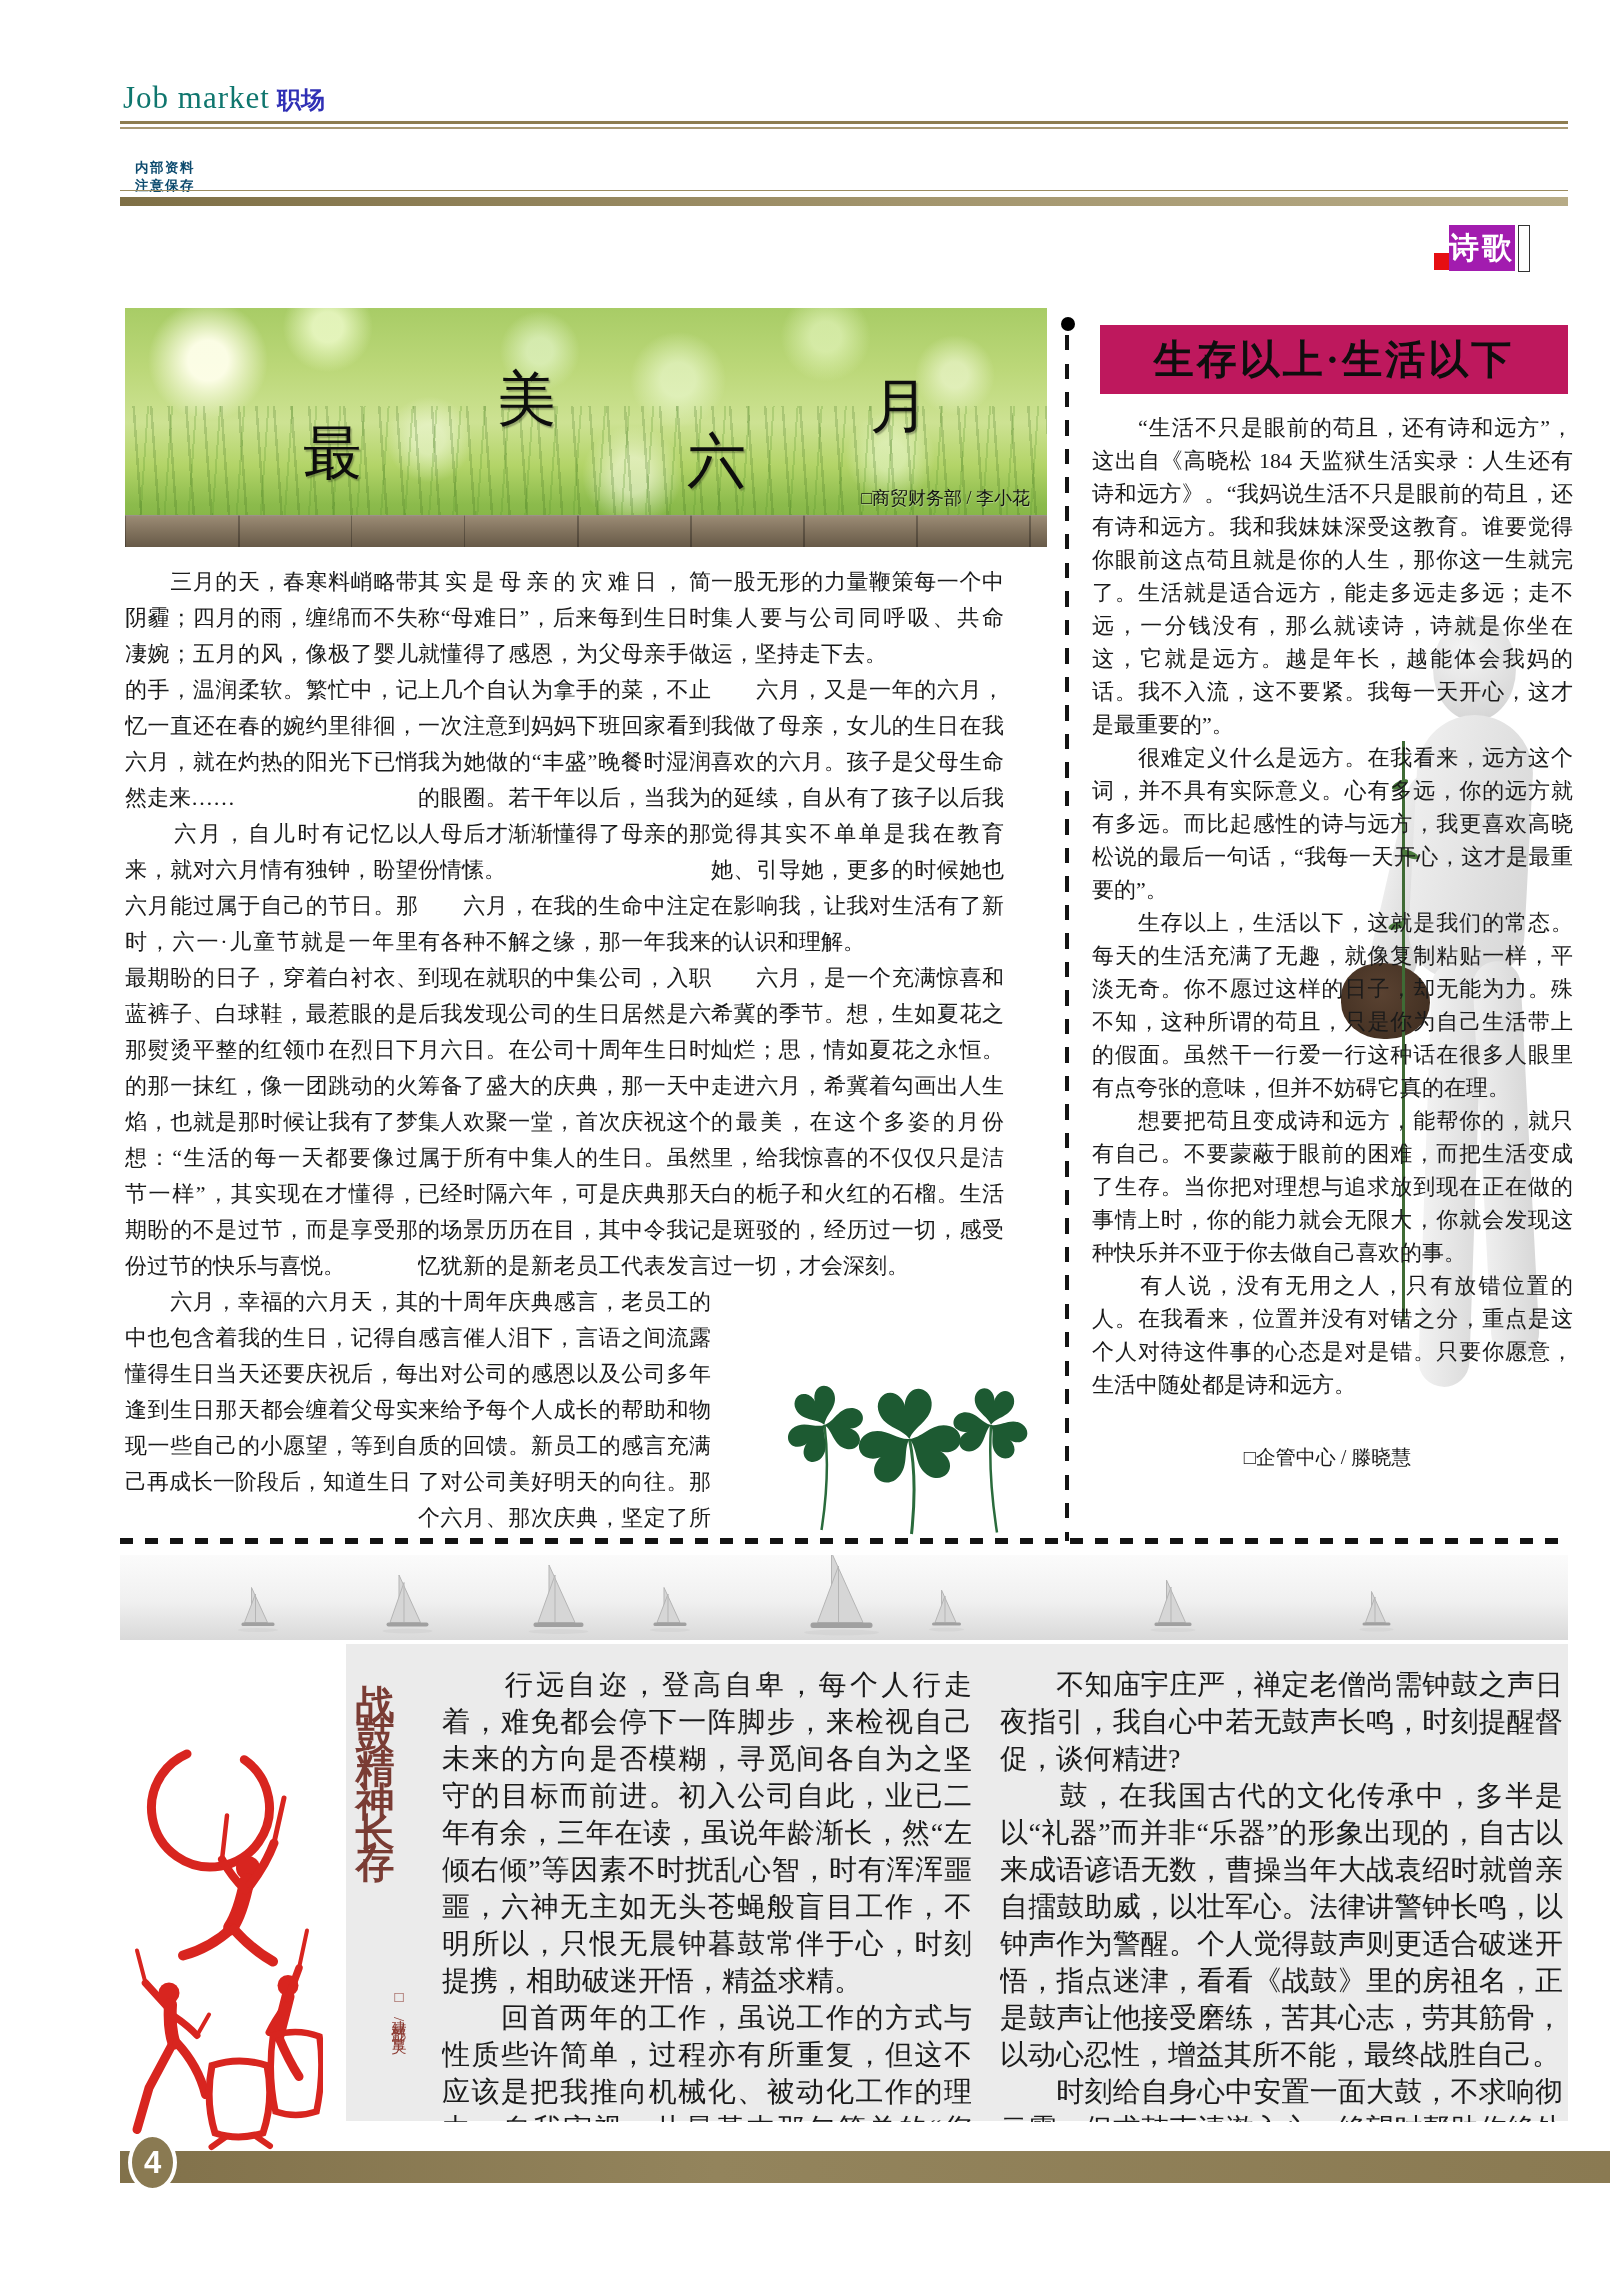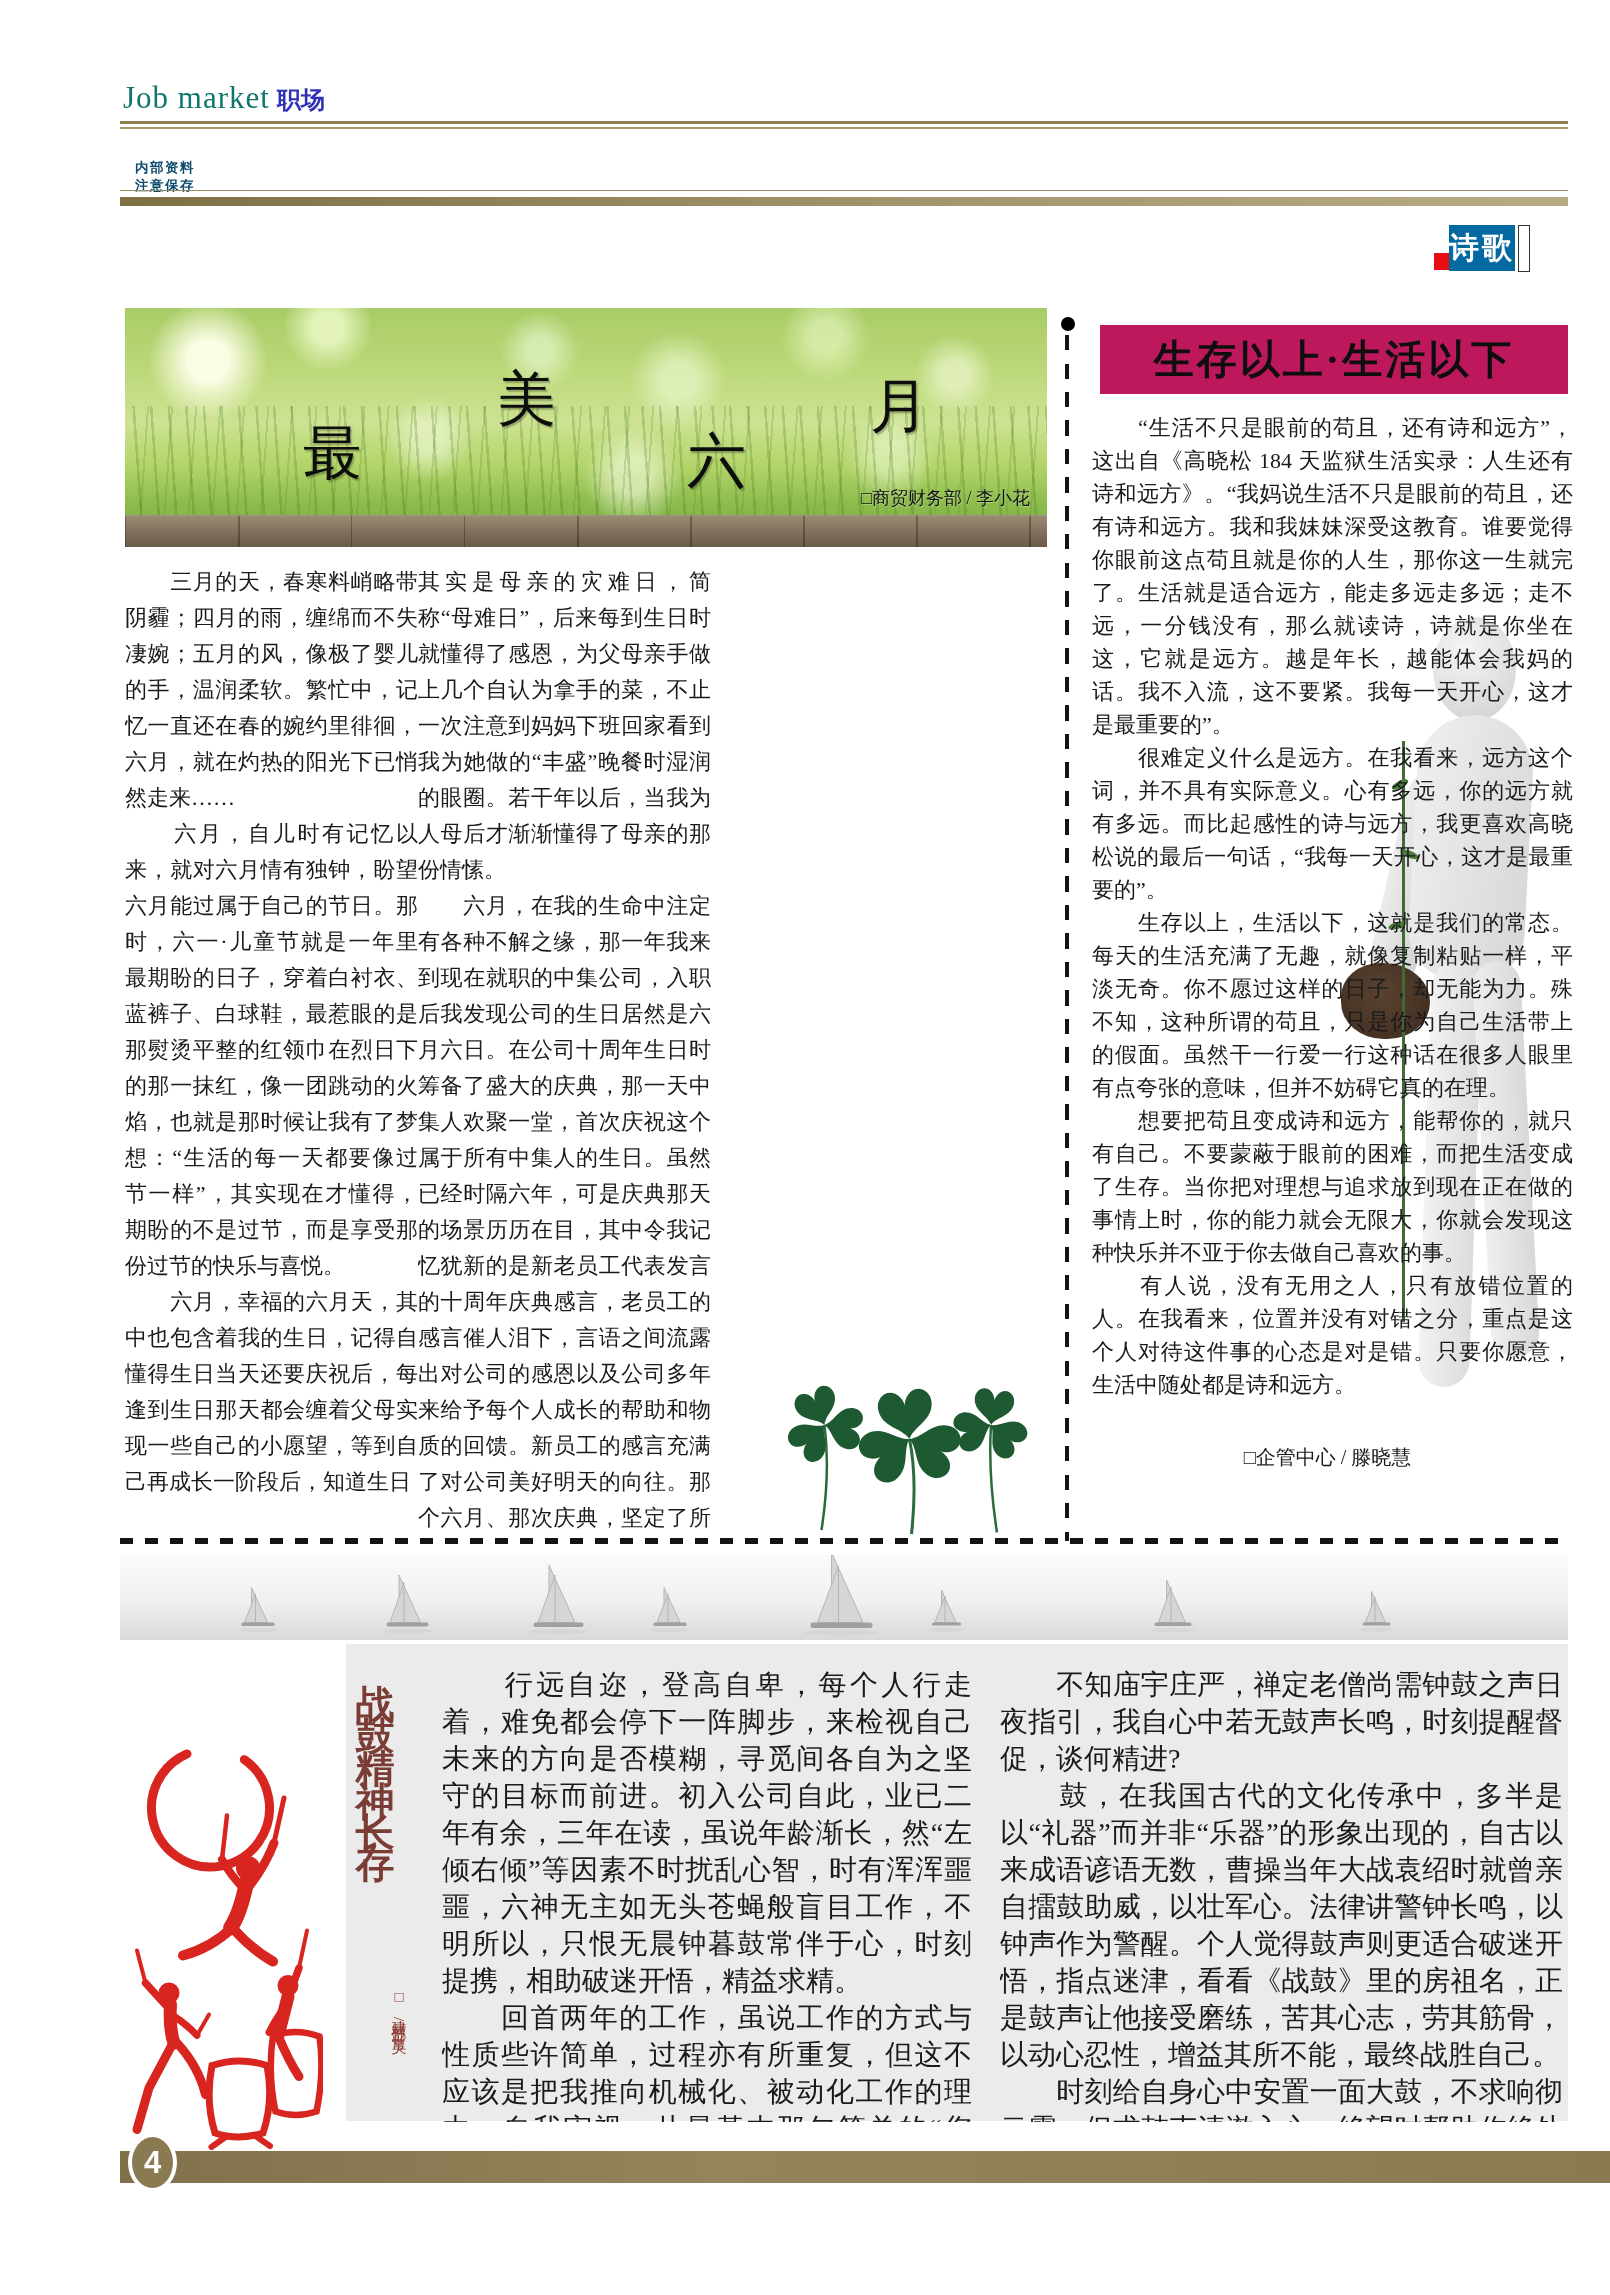--- a/index.html
+++ b/index.html
@@ -15,21 +15,21 @@
   .mast-en{font-size:31px;color:#0f766e;letter-spacing:1px;font-family:"Liberation Serif","DejaVu Serif",serif;}
   .mast-zh{font-size:24px;color:#2f2fb5;font-weight:bold;font-family:"Liberation Sans","DejaVu Sans",sans-serif;margin-left:7px;}
   .rule{left:120px;width:1448px;}
   .rule1{top:121px;height:3px;background:#8d7d50;}
   .rule2{top:127px;height:1.5px;background:#a79872;}
   .note{left:135px;top:159px;font-size:13.5px;line-height:18px;color:#0c4a6e;letter-spacing:1.5px;font-weight:bold;}
   .rule3{top:190px;height:1px;background:#9b8c60;}
   .band{top:197px;height:9px;background:linear-gradient(90deg,#7e6f45,#a3956d 55%,#b7ab86);}
 
   
-  .badge-box{left:1449px;top:225px;width:66px;height:46px;background:#0369a1;display:flex;align-items:center;justify-content:center;}
+  .badge-box{left:1449px;top:225px;width:66px;height:46px;background:#a21caf;display:flex;align-items:center;justify-content:center;}
   .badge-text{color:#fff;font-size:30px;font-weight:bold;letter-spacing:3px;font-family:"Liberation Serif","DejaVu Serif",serif;}
   .badge-red{left:1434px;top:253px;width:15.5px;height:17px;background:#e60e12;}
   .badge-side{left:1518px;top:225px;width:10px;height:45px;border:1px solid #333;background:#fff;}
 
   
   .banner{left:125px;top:308px;width:922px;height:239px;overflow:hidden;
     background:
       radial-gradient(circle at 9% 22%, rgba(255,255,235,.95) 0 20px, rgba(255,255,235,0) 60px),
       radial-gradient(circle at 22% 8%, rgba(240,252,205,.8) 0 15px, transparent 45px),
       radial-gradient(circle at 45% 18%, rgba(235,250,215,.6) 0 13px, transparent 40px),
@@ -140,20 +140,23 @@
   <span class="abs banner-char bc4">月</span>
   <div class="abs banner-byline">□商贸财务部 / 李小花</div>
 </div>
 
 <div class="abs maincols">
   <div class="mcol">　　三月的天，春寒料峭略带阴霾；四月的雨，缠绵而不失凄婉；五月的风，像极了婴儿的手，温润柔软。繁忙中，记忆一直还在春的婉约里徘徊，六月，就在灼热的阳光下已悄然走来……
 　　六月，自儿时有记忆以来，就对六月情有独钟，盼望六月能过属于自己的节日。那时，六一·儿童节就是一年里最期盼的日子，穿着白衬衣、蓝裤子、白球鞋，最惹眼的是那熨烫平整的红领巾在烈日下的那一抹红，像一团跳动的火焰，也就是那时候让我有了梦想：“生活的每一天都要像过节一样”，其实现在才懂得，期盼的不是过节，而是享受那份过节的快乐与喜悦。
 　　六月，幸福的六月天，其中也包含着我的生日，记得自懂得生日当天还要庆祝后，每逢到生日那天都会缠着父母实现一些自己的小愿望，等到自己再成长一阶段后，知道生日</div>
   <div class="mcol">其实是母亲的灾难日，简称“母难日”，后来每到生日时就懂得了感恩，为父母亲手做上几个自认为拿手的菜，不止一次注意到妈妈下班回家看到我为她做的“丰盛”晚餐时湿润的眼圈。若干年以后，当我为人母后才渐渐懂得了母亲的那份情愫。
 　　六月，在我的生命中注定有各种不解之缘，那一年我来到现在就职的中集公司，入职后我发现公司的生日居然是六月六日。在公司十周年生日时筹备了盛大的庆典，那一天中集人欢聚一堂，首次庆祝这个属于所有中集人的生日。虽然已经时隔六年，可是庆典那天的场景历历在目，其中令我记忆犹新的是新老员工代表发言的十周年庆典感言，老员工的感言催人泪下，言语之间流露出对公司的感恩以及公司多年来给予每个人成长的帮助和物质的回馈。新员工的感言充满了对公司美好明天的向往。那个六月、那次庆典，坚定了所有中集人的信念，有</div>
+  <div class="mcol">一股无形的力量鞭策每一个中集人要与公司同呼吸、共命运，坚持走下去。
+　　六月，又是一年的六月，我做了母亲，女儿的生日在我喜欢的六月。孩子是父母生命的延续，自从有了孩子以后我觉得其实不单单是我在教育她、引导她，更多的时候她也在影响我，让我对生活有了新的认识和理解。
+　　六月，是一个充满惊喜和希冀的季节。想，生如夏花之灿烂；思，情如夏花之永恒。走进六月，希冀着勾画出人生的最美，在这个多姿的月份里，给我惊喜的不仅仅只是洁白的栀子和火红的石榴。生活是斑驳的，经历过一切，感受过一切，才会深刻。</div>
 </div>
 
 <svg class="abs clovers" width="270" height="165" viewBox="0 0 540 330">
   <defs>
     <path id="leaflet" d="M0 0 C -8 -16 -34 -20 -36 -44 C -37 -60 -22 -70 -10 -62 C -4 -58 0 -50 0 -44 C 0 -50 4 -58 10 -62 C 22 -70 37 -60 36 -44 C 34 -20 8 -16 0 0 Z"></path>
     <g id="clover" fill="#1d5a32">
       <use href="#leaflet" transform="rotate(-8)"></use>
       <use href="#leaflet" transform="rotate(112)"></use>
       <use href="#leaflet" transform="rotate(238)"></use>
     </g>

